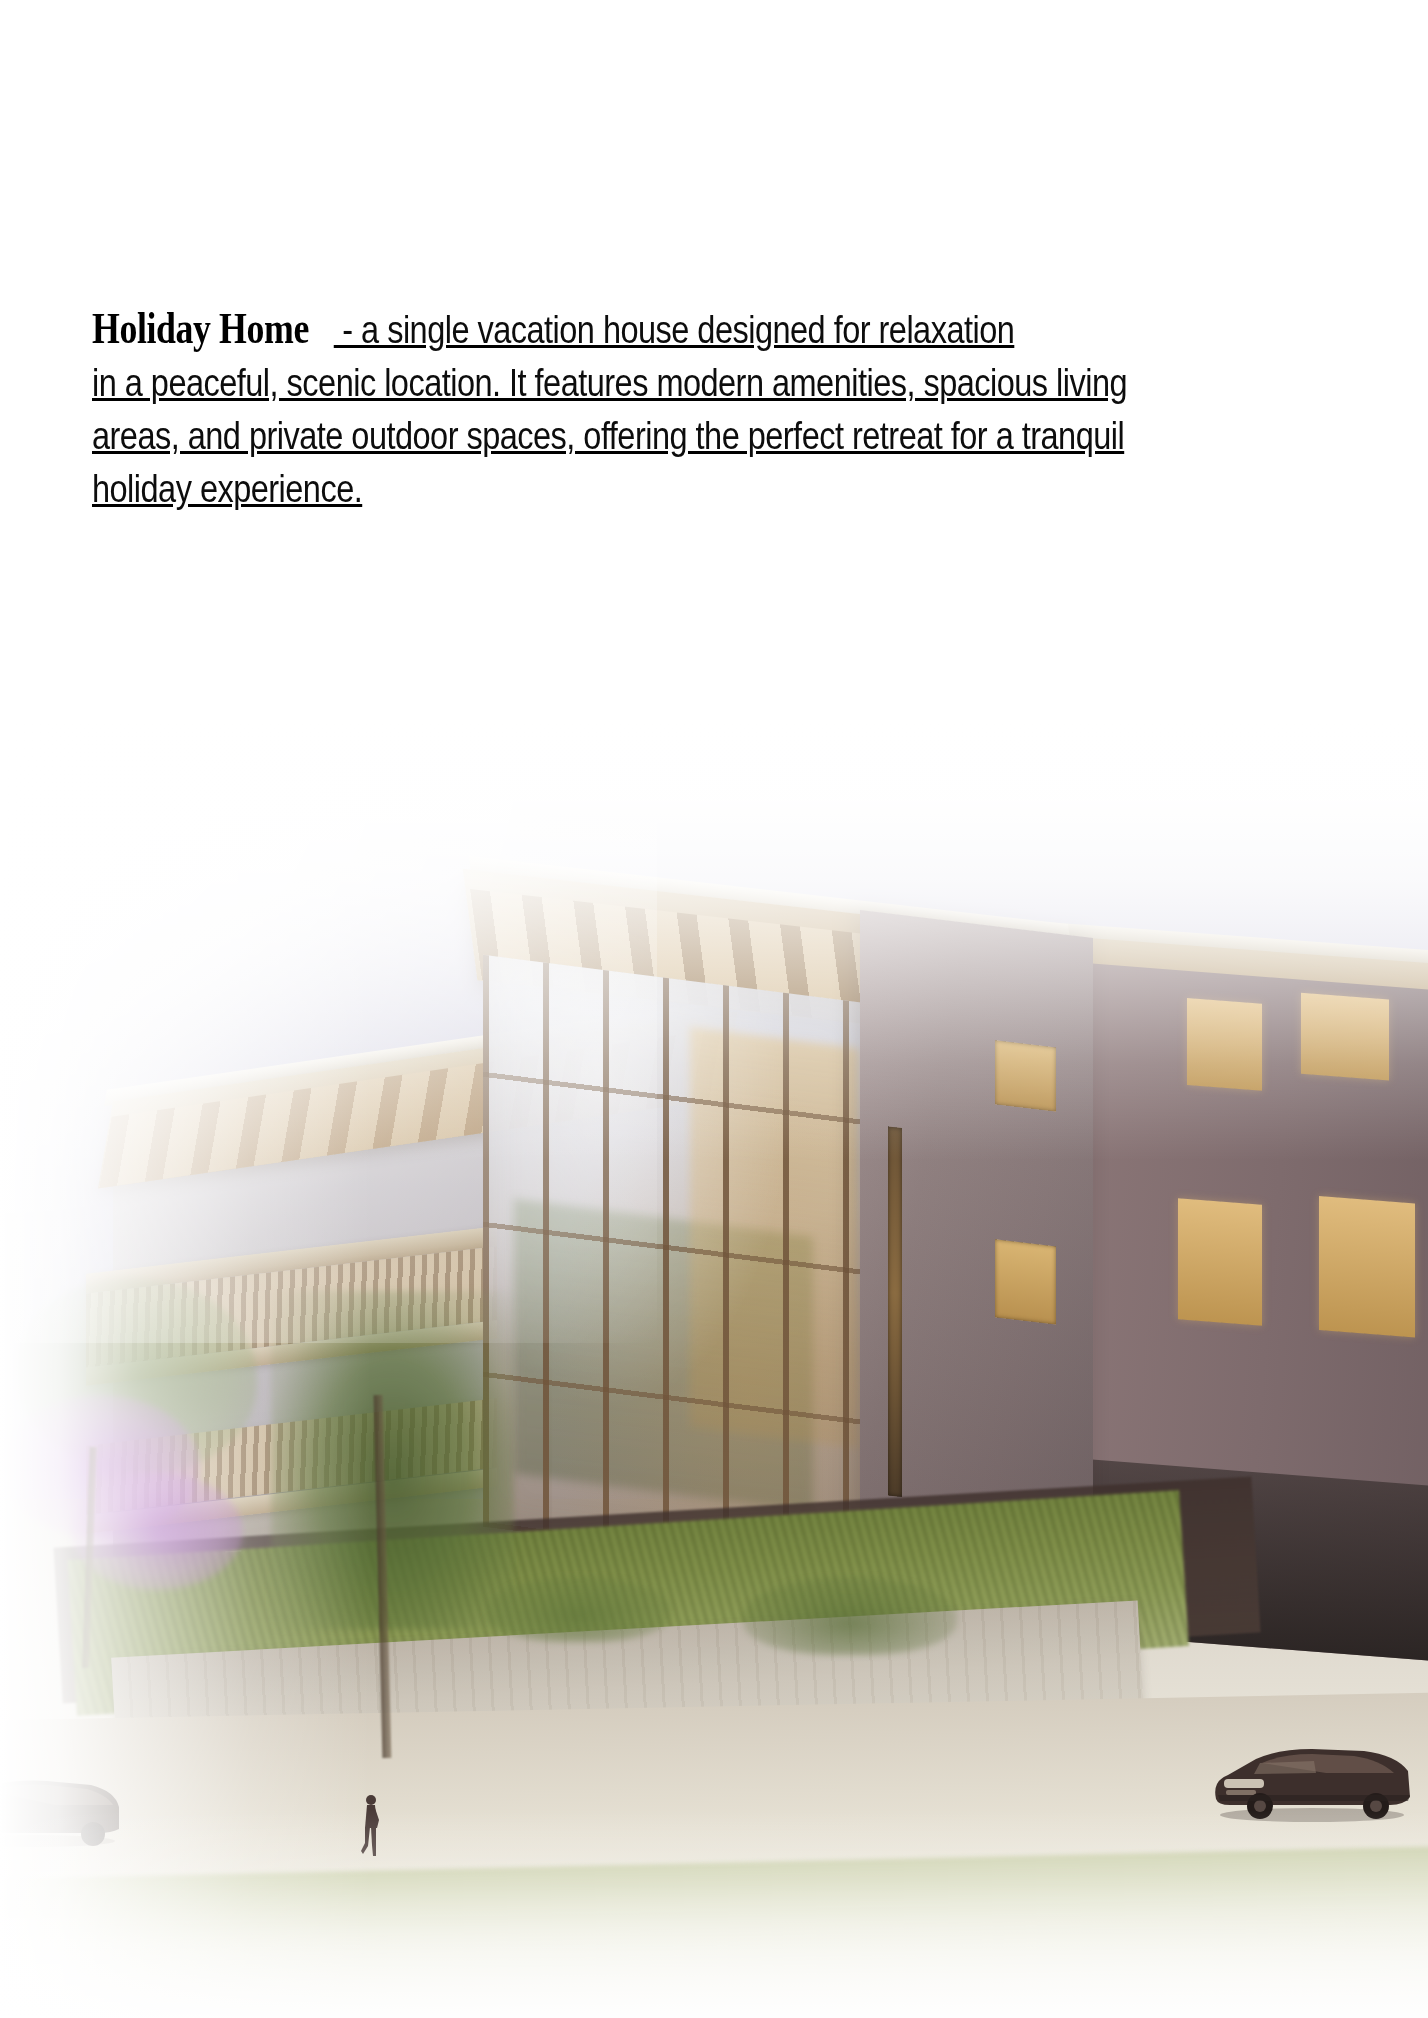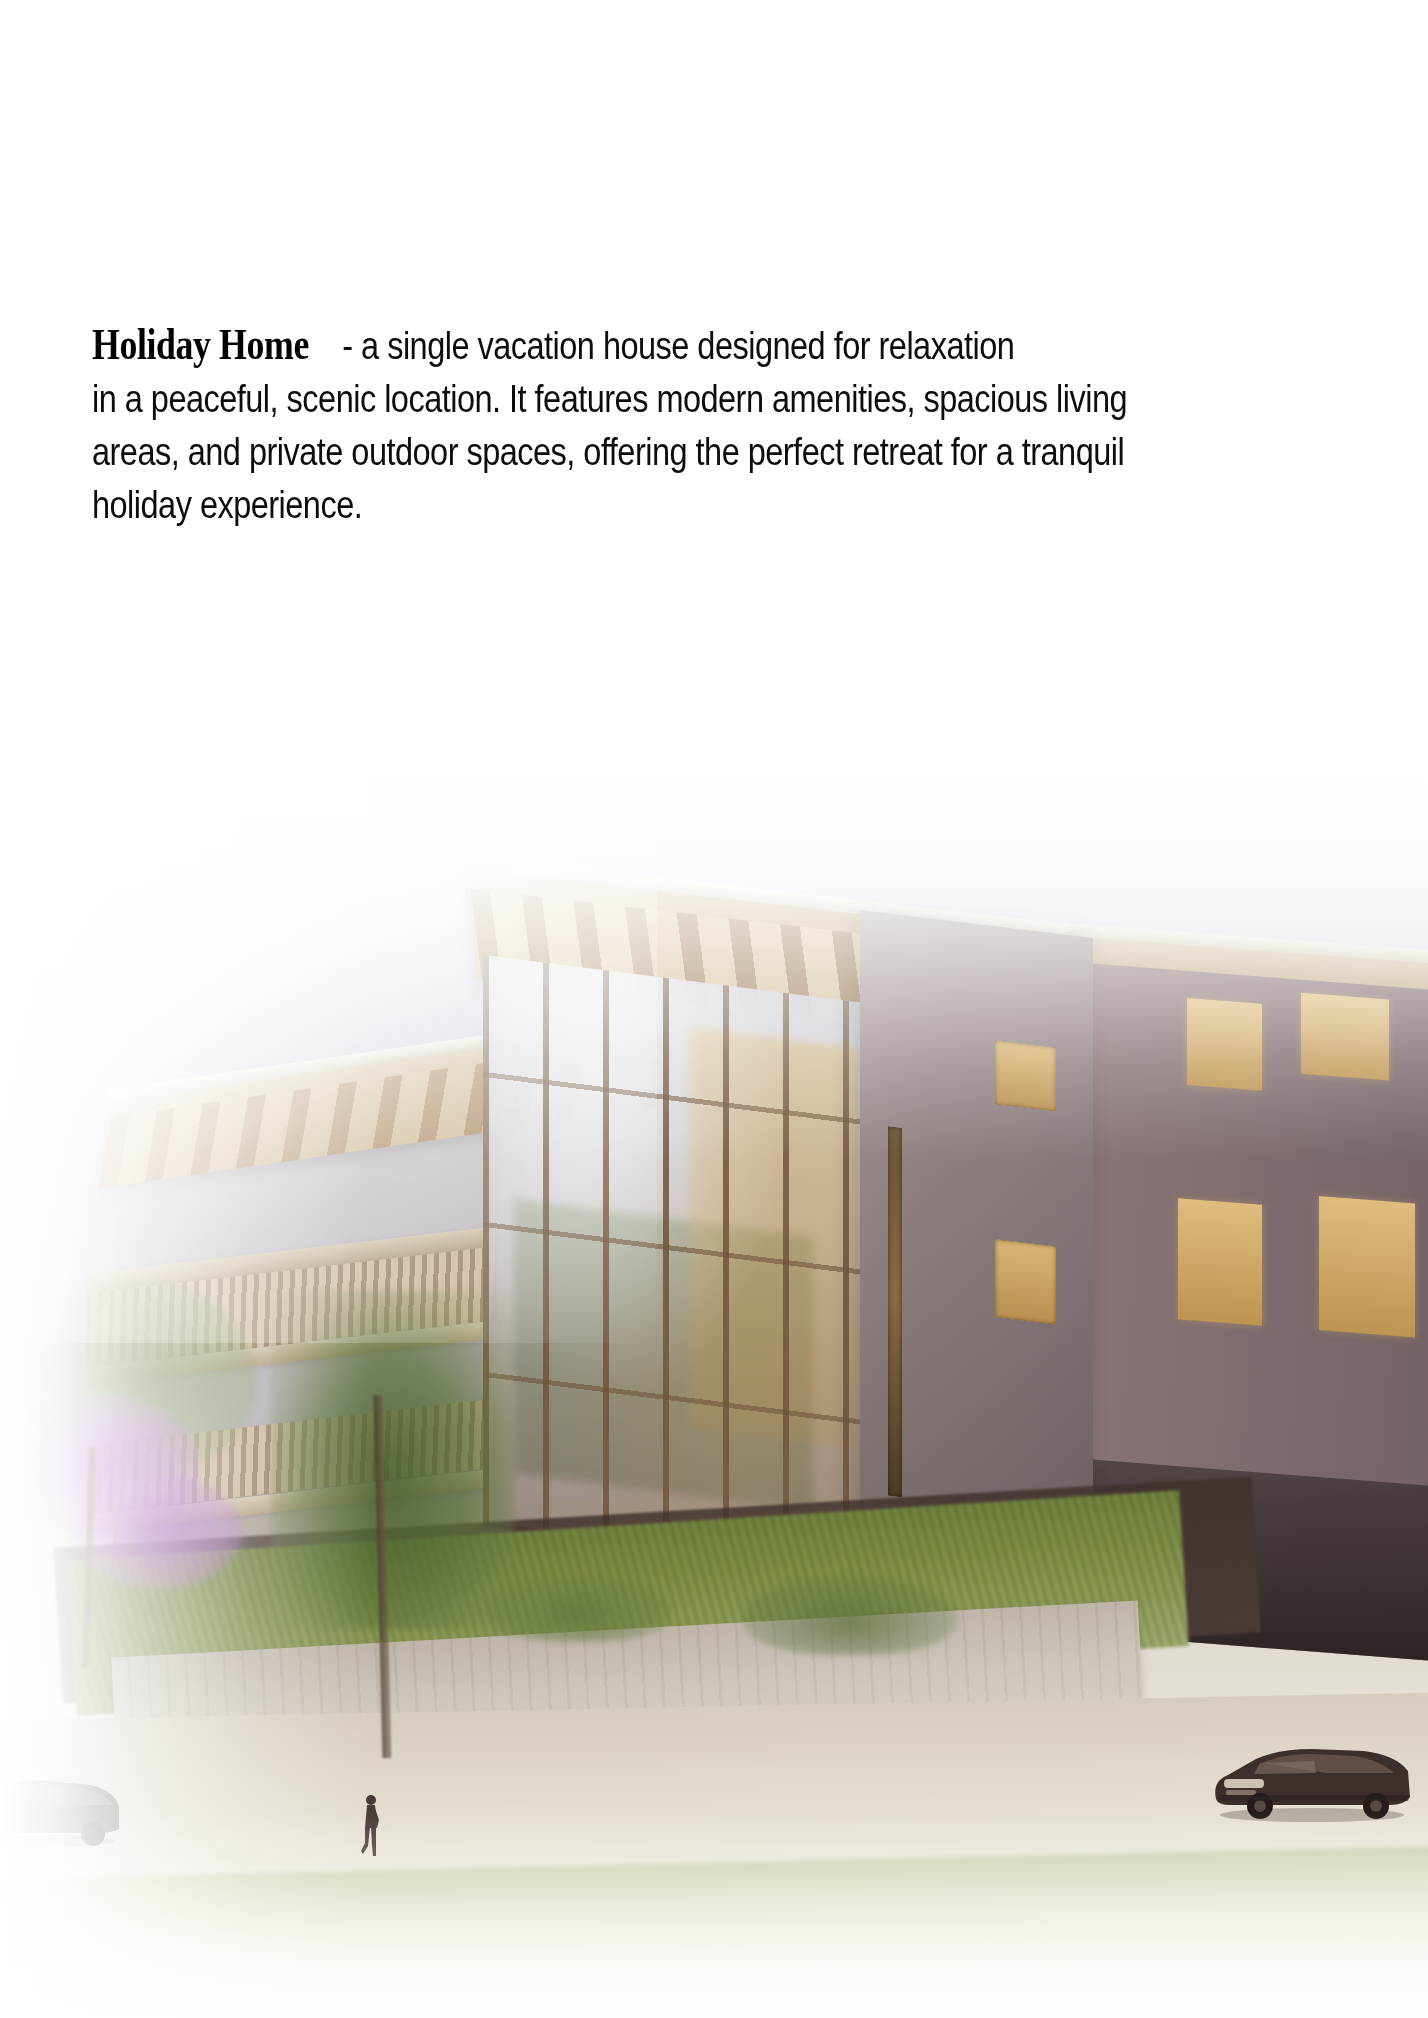--- a/index.html
+++ b/index.html
@@ -16,23 +16,24 @@
     width: 1428px;
     height: 2018px;
     background: #ffffff;
     overflow: hidden;
   }
 
   
   .text-block {
     position: absolute;
     left: 92px;
-    top: 318px;
+    top: 302px;
     width: 1336px;
     z-index: 40;
+    text-decoration: underline;
   }
   .para {
     font-family: "Liberation Sans", sans-serif;
     font-size: 38px;
     line-height: 53px;
     color: #0d0d0d;
     letter-spacing: -0.6px;
     white-space: nowrap;
     transform: scaleX(0.855);
     transform-origin: left top;

